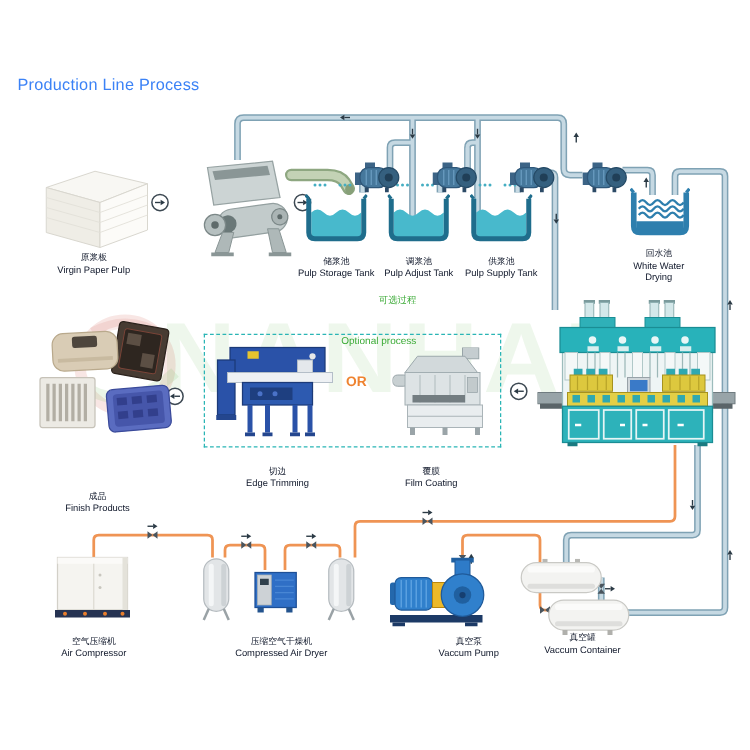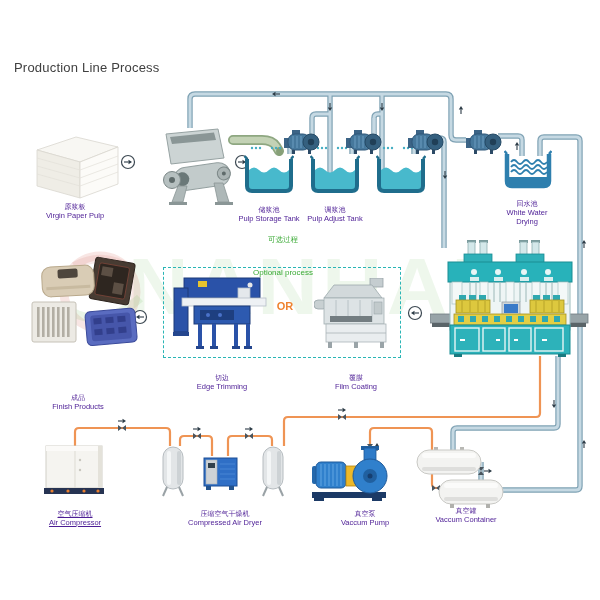--- a/index.html
+++ b/index.html
@@ -1,23 +1,23 @@
 <!DOCTYPE html>
 <html><head>
 <meta charset="utf-8">
 <style>
   html,body{margin:0;padding:0;background:#fff;}
   .canvas{position:relative;width:600px;height:600px;background:#ffffff;overflow:hidden;
           font-family:"Liberation Sans",sans-serif;}
   .abs{position:absolute;}
-  .title{position:absolute;left:14px;top:60px;font-size:13px;color:#404040;letter-spacing:.2px;}
-  .st-label{position:absolute;text-align:center;color:#4c1d95;}
+  .title{position:absolute;left:14px;top:60px;font-size:13px;color:#3b82f6;letter-spacing:.2px;}
+  .st-label{position:absolute;text-align:center;color:#0f172a;}
   .st-label .zh{font-size:7px;line-height:9px;}
   .st-label .en{font-size:7.5px;line-height:9px;}
-  .opt-label{position:absolute;left:233px;top:235px;width:100px;text-align:center;color:#3aaa35;}
+  .opt-label{position:absolute;left:233px;top:235px;width:100px;text-align:right;color:#3aaa35;}
   .opt-label .zh{font-size:7.5px;line-height:9px;}
   .opt-label .en{font-size:8px;line-height:10px;margin-top:24px;}
   .or-label{position:absolute;left:270px;top:300px;width:30px;text-align:center;
             color:#ef8330;font-weight:bold;font-size:11px;}
   .opt-box{position:absolute;left:163px;top:267px;width:236px;height:89px;
            border:1px dashed #2ab5b5;}
   .wm{position:absolute;left:128px;top:238px;font-size:84px;font-weight:bold;
       color:rgba(125,195,105,0.13);letter-spacing:4px;transform:scaleY(.95);white-space:nowrap;}
   svg{display:block;}
 </style>
@@ -555,47 +555,51 @@
     <div class="en">Virgin Paper Pulp</div>
   </div>
   <div class="st-label" style="left:285px;top:205px;width:100px;">
     <div class="zh">调浆池</div>
     <div class="en">Pulp Adjust Tank</div>
   </div>
   <div class="st-label" style="left:219px;top:205px;width:100px;">
     <div class="zh">储浆池</div>
     <div class="en">Pulp Storage Tank</div>
   </div>
+  <div class="st-label" style="left:351px;top:205px;width:100px;">
+    <div class="zh">供浆池</div>
+    <div class="en">Pulp Supply Tank</div>
+  </div>
   <div class="st-label" style="left:498px;top:199px;width:58px;">
     <div class="zh">回水池</div>
     <div class="en">White Water Drying</div>
   </div>
 
   <div class="st-label" style="left:28px;top:393px;width:100px;">
     <div class="zh">成品</div>
     <div class="en">Finish Products</div>
   </div>
   <div class="st-label" style="left:172px;top:373px;width:100px;">
     <div class="zh">切边</div>
     <div class="en">Edge Trimming</div>
   </div>
-  <div class="st-label" style="left:306px;top:373px;width:100px;text-align:center;">
+  <div class="st-label" style="left:295px;top:373px;width:100px;text-align:center;">
     <div class="zh">覆膜</div>
     <div class="en">Film Coating</div>
   </div>
 
-  <div class="st-label" style="left:25px;top:509px;width:100px;text-decoration:underline;">
+  <div class="st-label" style="left:25px;top:509px;width:100px;">
     <div class="zh">空气压缩机</div>
     <div class="en">Air Compressor</div>
   </div>
   <div class="st-label" style="left:170px;top:509px;width:110px;">
     <div class="zh">压缩空气干燥机</div>
     <div class="en">Compressed Air Dryer</div>
   </div>
-  <div class="st-label" style="left:315px;top:509px;width:100px;">
+  <div class="st-label" style="left:325px;top:509px;width:100px;">
     <div class="zh">真空泵</div>
     <div class="en">Vaccum Pump</div>
   </div>
   <div class="st-label" style="left:416px;top:506px;width:100px;">
     <div class="zh">真空罐</div>
     <div class="en">Vaccum Container</div>
   </div>
 
 </div>
 

